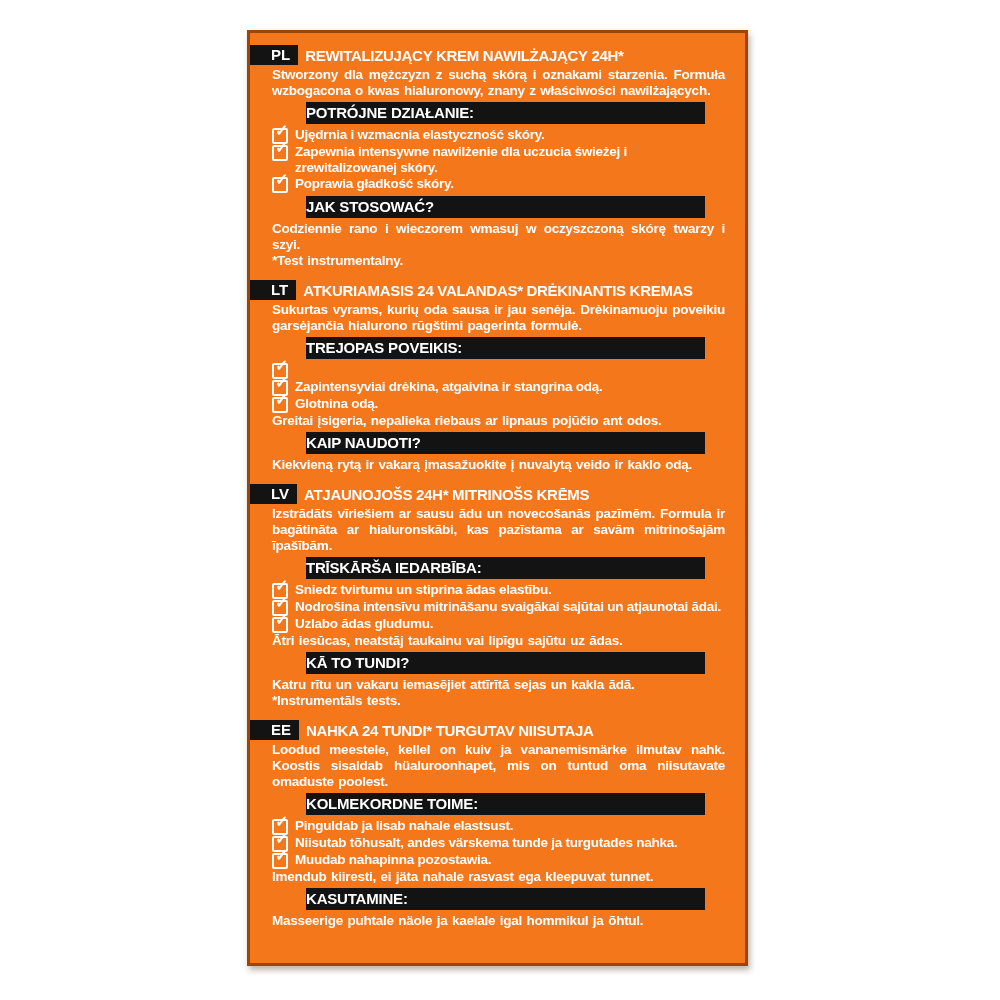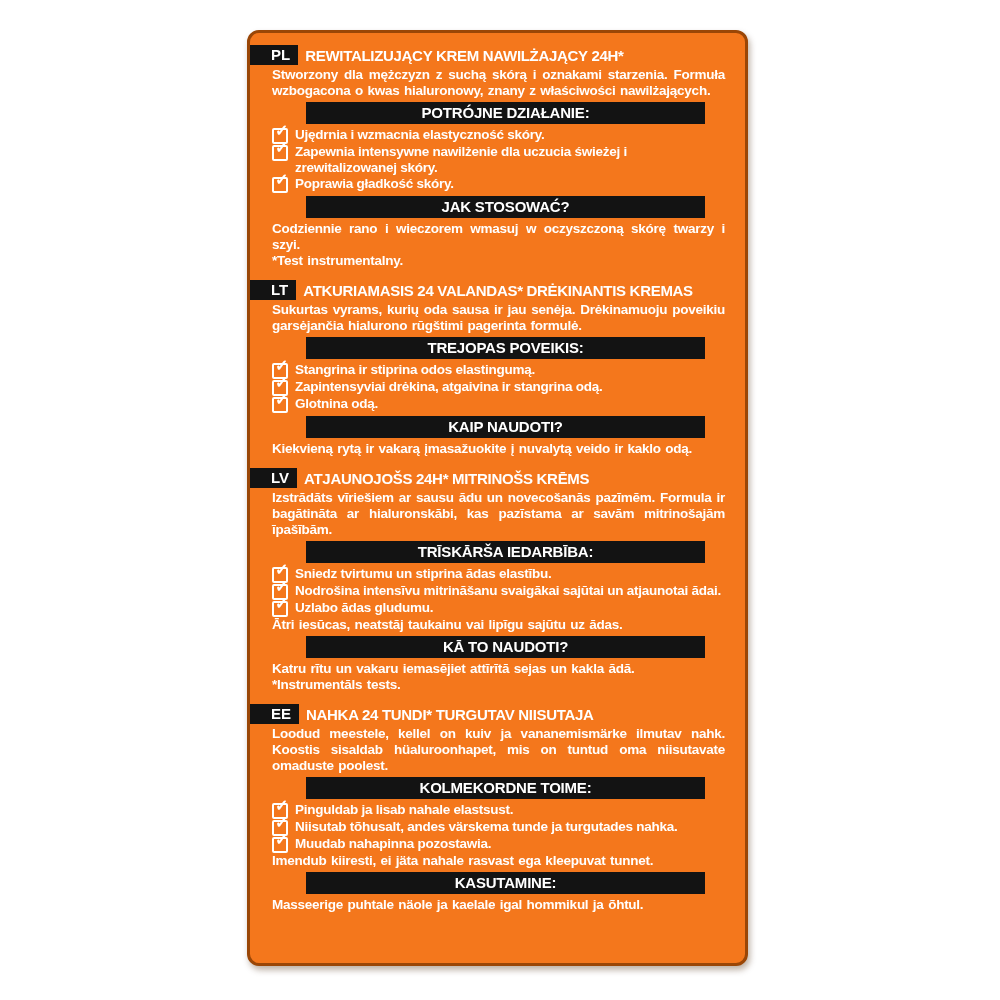--- a/index.html
+++ b/index.html
@@ -3,21 +3,21 @@
 <meta charset="utf-8">
 <style>
   html,body{margin:0;padding:0;}
   body{
     width:1000px;height:1000px;background:#ffffff;position:relative;
     font-family:"Liberation Sans",sans-serif;
   }
   .label-panel{
     position:absolute;left:247px;top:30px;width:501px;height:936px;
     box-sizing:border-box;background:#F4771C;
-    border:3px solid #9a4606;border-radius:12px;
+    border:3px solid #9a4606;border-radius:0;
     box-shadow:2px 4px 6px rgba(70,35,0,.35);
     padding:12px 20px 8px 22px;
     color:#ffffff;font-weight:bold;overflow:hidden;
   }
   .sec{margin-bottom:11px;}
   .titlerow{display:flex;align-items:center;margin-bottom:2px;}
   .lang{
     background:#131313;color:#fff;flex:0 0 auto;
     padding:2px 8px 2px 24px;margin-left:-25px;
     font-size:15px;line-height:16px;
@@ -25,21 +25,21 @@
   .title{
     font-size:15px;font-weight:bold;margin:0 0 0 7px;
     letter-spacing:-0.3px;white-space:nowrap;
   }
   .txt{
     margin:0;font-size:13.5px;line-height:16px;letter-spacing:-0.25px;
     word-spacing:1px;
   }
   .justify{text-align:justify;text-justify:inter-word;}
   .bar{
-    background:#131313;color:#fff;text-align:center;
+    background:#131313;color:#fff;
     font-size:15px;line-height:16px;padding:3px 0;
     margin:3px 20px 3px 34px;letter-spacing:-0.2px;
   }
   .bullet{display:flex;align-items:flex-start;font-size:13.5px;line-height:16px;letter-spacing:-0.25px;}
   .cb{
     flex:0 0 12px;width:12px;height:12px;border:2px solid #ffffff;
     border-radius:2px;margin:1px 7px 0 0;position:relative;
   }
   .cb .tick{
     position:absolute;left:1px;top:-7px;font-size:16px;line-height:16px;
@@ -86,34 +86,34 @@
     <div class="titlerow">
       <span class="lang">LT</span>
       <h2 class="title">ATKURIAMASIS 24 VALANDAS* DRĖKINANTIS KREMAS</h2>
     </div>
     <p class="txt justify">Sukurtas vyrams, kurių oda sausa ir jau senėja. Drėkinamuoju poveikiu garsėjančia hialurono rūgštimi pagerinta formulė.</p>
     <div class="bar"><span>TREJOPAS POVEIKIS:</span></div>
     <div class="bullet">
       <span class="cb">
           <i class="tick">✓</i>
         </span>
-      <span class="btext">Stangrina ir stiprina odos elastingumą.</span>
     </div>
     <div class="bullet">
       <span class="cb">
           <i class="tick">✓</i>
         </span>
       <span class="btext">Zapintensyviai drėkina, atgaivina ir stangrina odą.</span>
     </div>
     <div class="bullet">
       <span class="cb">
           <i class="tick">✓</i>
         </span>
       <span class="btext">Glotnina odą.</span>
     </div>
+    <p class="txt justify">Greitai įsigeria, nepalieka riebaus ar lipnaus pojūčio ant odos.</p>
     <div class="bar"><span>KAIP NAUDOTI?</span></div>
     <p class="txt justify">Kiekvieną rytą ir vakarą įmasažuokite į nuvalytą veido ir kaklo odą.</p>
   </section>
 
   <section class="sec">
     <div class="titlerow">
       <span class="lang">LV</span>
       <h2 class="title">ATJAUNOJOŠS 24H* MITRINOŠS KRĒMS</h2>
     </div>
     <p class="txt justify">Izstrādāts vīriešiem ar sausu ādu un novecošanās pazīmēm. Formula ir bagātināta ar hialuronskābi, kas pazīstama ar savām mitrinošajām īpašībām.</p>
@@ -130,21 +130,21 @@
         </span>
       <span class="btext">Nodrošina intensīvu mitrināšanu svaigākai sajūtai un atjaunotai ādai.</span>
     </div>
     <div class="bullet">
       <span class="cb">
           <i class="tick">✓</i>
         </span>
       <span class="btext">Uzlabo ādas gludumu.</span>
     </div>
     <p class="txt justify">Ātri iesūcas, neatstāj taukainu vai lipīgu sajūtu uz ādas.</p>
-    <div class="bar"><span>KĀ TO NAUDOTI?</span></div>
+    <div class="bar"><span>KĀ TO TUNDI?</span></div>
     <p class="txt justify">Katru rītu un vakaru iemasējiet attīrītā sejas un kakla ādā.</p>
     <p class="txt">*Instrumentāls tests.</p>
   </section>
 
   <section class="sec">
     <div class="titlerow">
       <span class="lang">EE</span>
       <h2 class="title">NAHKA 24 TUNDI* TURGUTAV NIISUTAJA</h2>
     </div>
     <p class="txt justify">Loodud meestele, kellel on kuiv ja vananemismärke ilmutav nahk. Koostis sisaldab hüaluroonhapet, mis on tuntud oma niisutavate omaduste poolest.</p>

